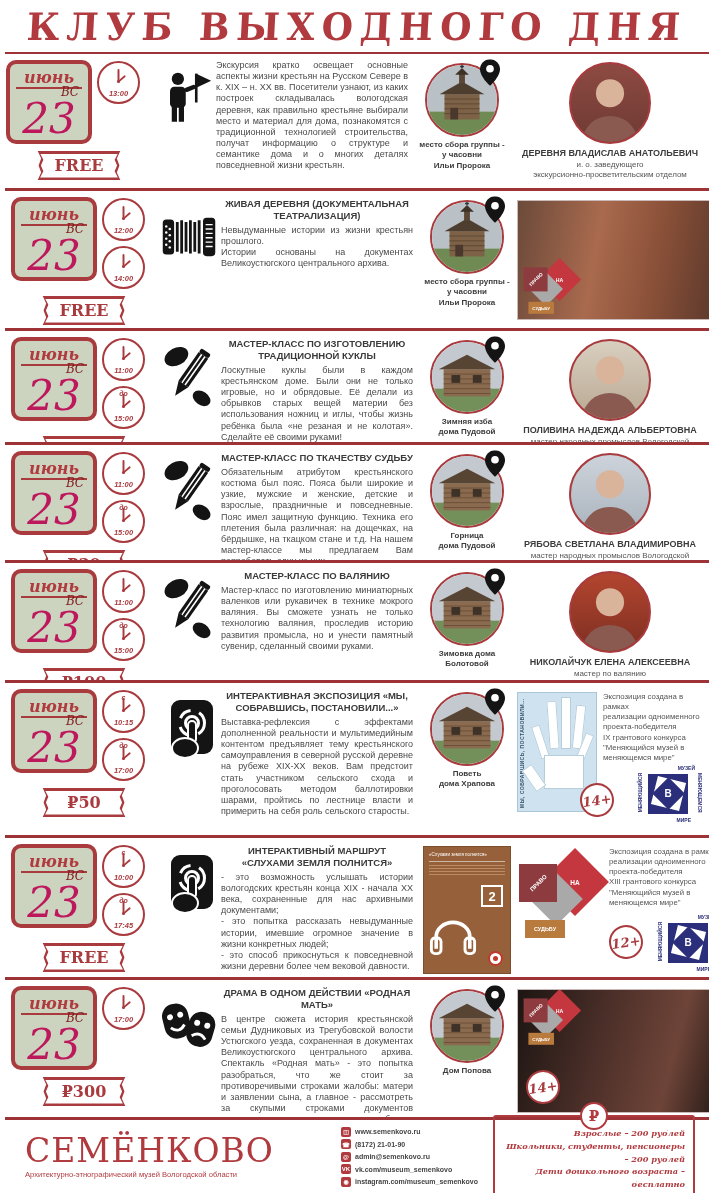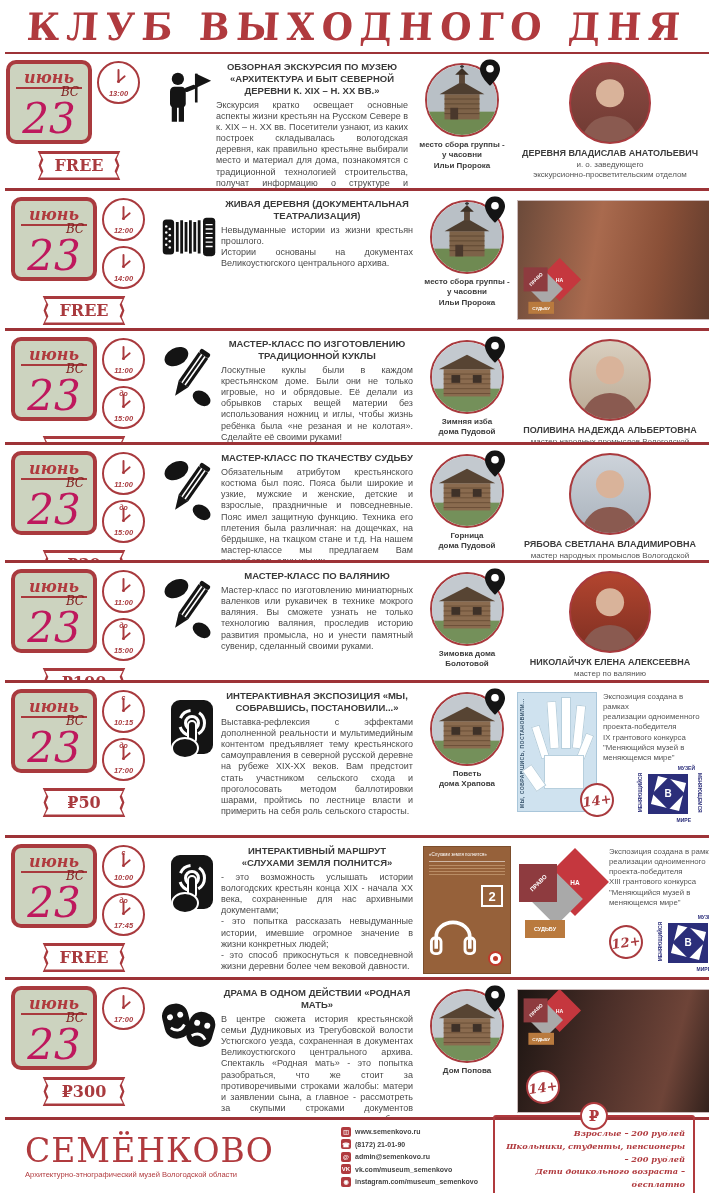--- a/index.html
+++ b/index.html
@@ -320,21 +320,20 @@
       <div class="badge">
           <span>FREE</span>
         </div>
     </div>
     <div class="col-icon">
       <svg viewBox="0 0 64 64">
           <use href="#sym-guide"></use>
         </svg>
     </div>
     <div class="col-text">
-      <div class="event-title">ОБЗОРНАЯ ЭКСКУРСИЯ ПО МУЗЕЮ «АРХИТЕКТУРА И БЫТ СЕВЕРНОЙ ДЕРЕВНИ К. XIX – Н. XX ВВ.»</div>
       <div class="event-desc">Экскурсия кратко освещает основные аспекты жизни крестьян на Русском Севере в к. XIX – н. XX вв. Посетители узнают, из каких построек складывалась вологодская деревня, как правильно крестьяне выбирали место и материал для дома, познакомятся с традиционной технологией строительства, получат информацию о структуре и семантике дома и о многих деталях повседневной жизни крестьян.</div>
     </div>
     <div class="col-right">
       <div class="loc-wrap">
         <div class="circle-photo">
           <svg class="scene" viewBox="0 0 72 72">
               <use href="#sym-chapel"></use>
             </svg>
         </div>
         <svg class="loc-pin" viewBox="0 0 24 32">

